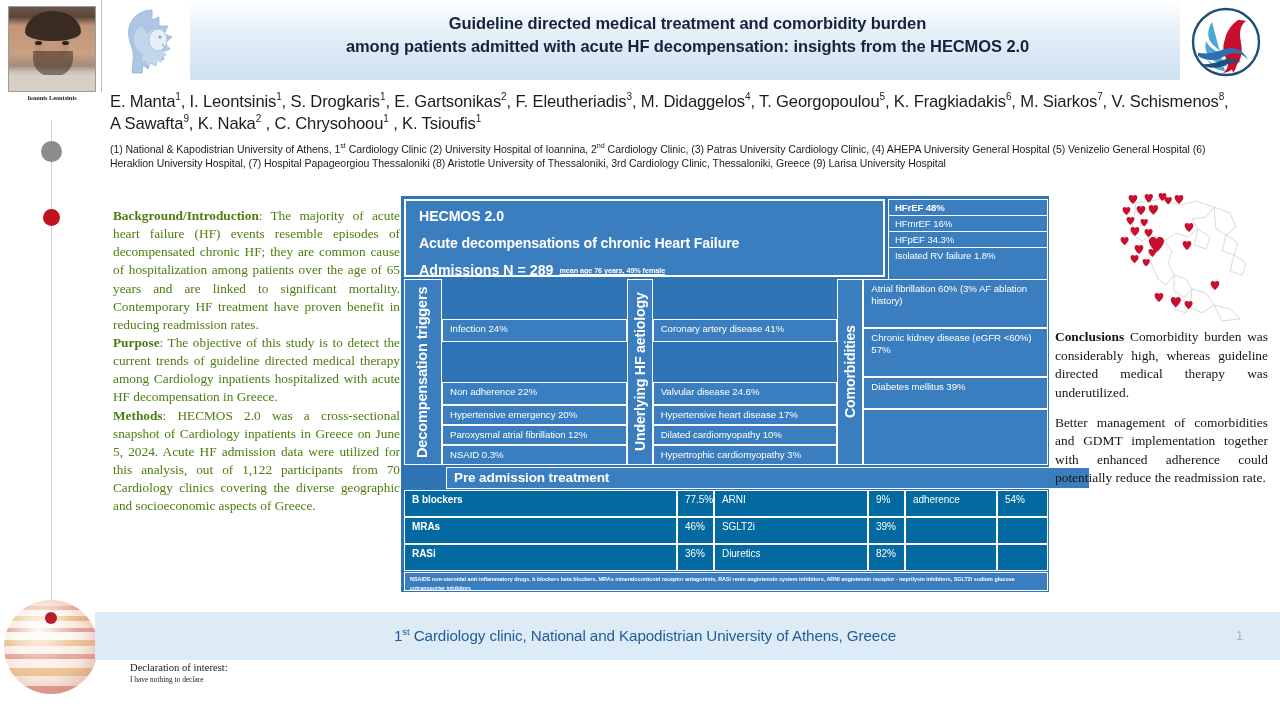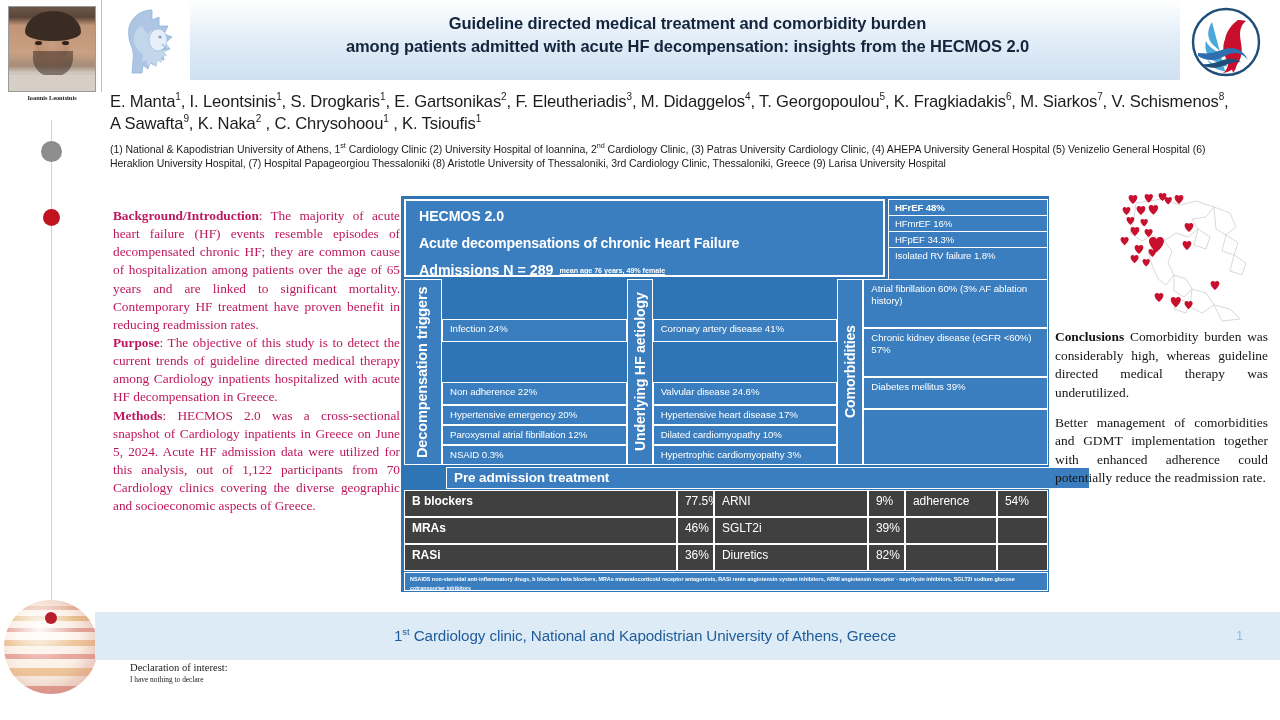--- a/index.html
+++ b/index.html
@@ -140,21 +140,21 @@
     position: absolute; left: 45px; top: 612px; width: 12px; height: 12px;
     border-radius: 50%; background: #b81d2a;
   }
 
   
   .body-col {
     position: absolute; left: 113px; top: 207px; width: 287px;
     font-family: "Liberation Serif", serif;
     font-size: 13.3px;
     line-height: 1.365;
-    color: #be185d;
+    color: #4d7c0f;
     text-align: justify;
     hyphens: none;
   }
   .body-col p { margin: 0; }
   .body-col b { font-weight: bold; }
 
   .concl-col {
     position: absolute; left: 1055px; top: 328px; width: 213px;
     font-family: "Liberation Serif", serif;
     font-size: 13.4px;
@@ -246,24 +246,24 @@
     font-weight: bold;
     padding: 2px 0 0 7px;
     letter-spacing: -0.15px;
     margin-left: 42px;
   }
   .pre-table {
     position: absolute; left: 2px; top: 293px; width: 644px; height: 81px;
   }
   .pre-row { display: flex; height: 27px; }
   .pc {
-    background: #404040;
+    background: #0369a1;
     border: 1px solid #ffffff;
     color: #ffffff;
-    font-size: 12px;
+    font-size: 10px;
     padding: 3px 0 0 7px;
     letter-spacing: -0.05px;
   }
   .pc.n1 { width: 273px; font-weight: bold; }
   .pc.v1 { width: 37px; }
   .pc.n2 { width: 154px; }
   .pc.v2 { width: 37px; }
   .pc.n3 { width: 92px; }
   .pc.v3 { width: 51px; }
   .pre-row.r1 .pc.n2, .pre-row.r1 .pc.n3 { font-weight: normal; }

